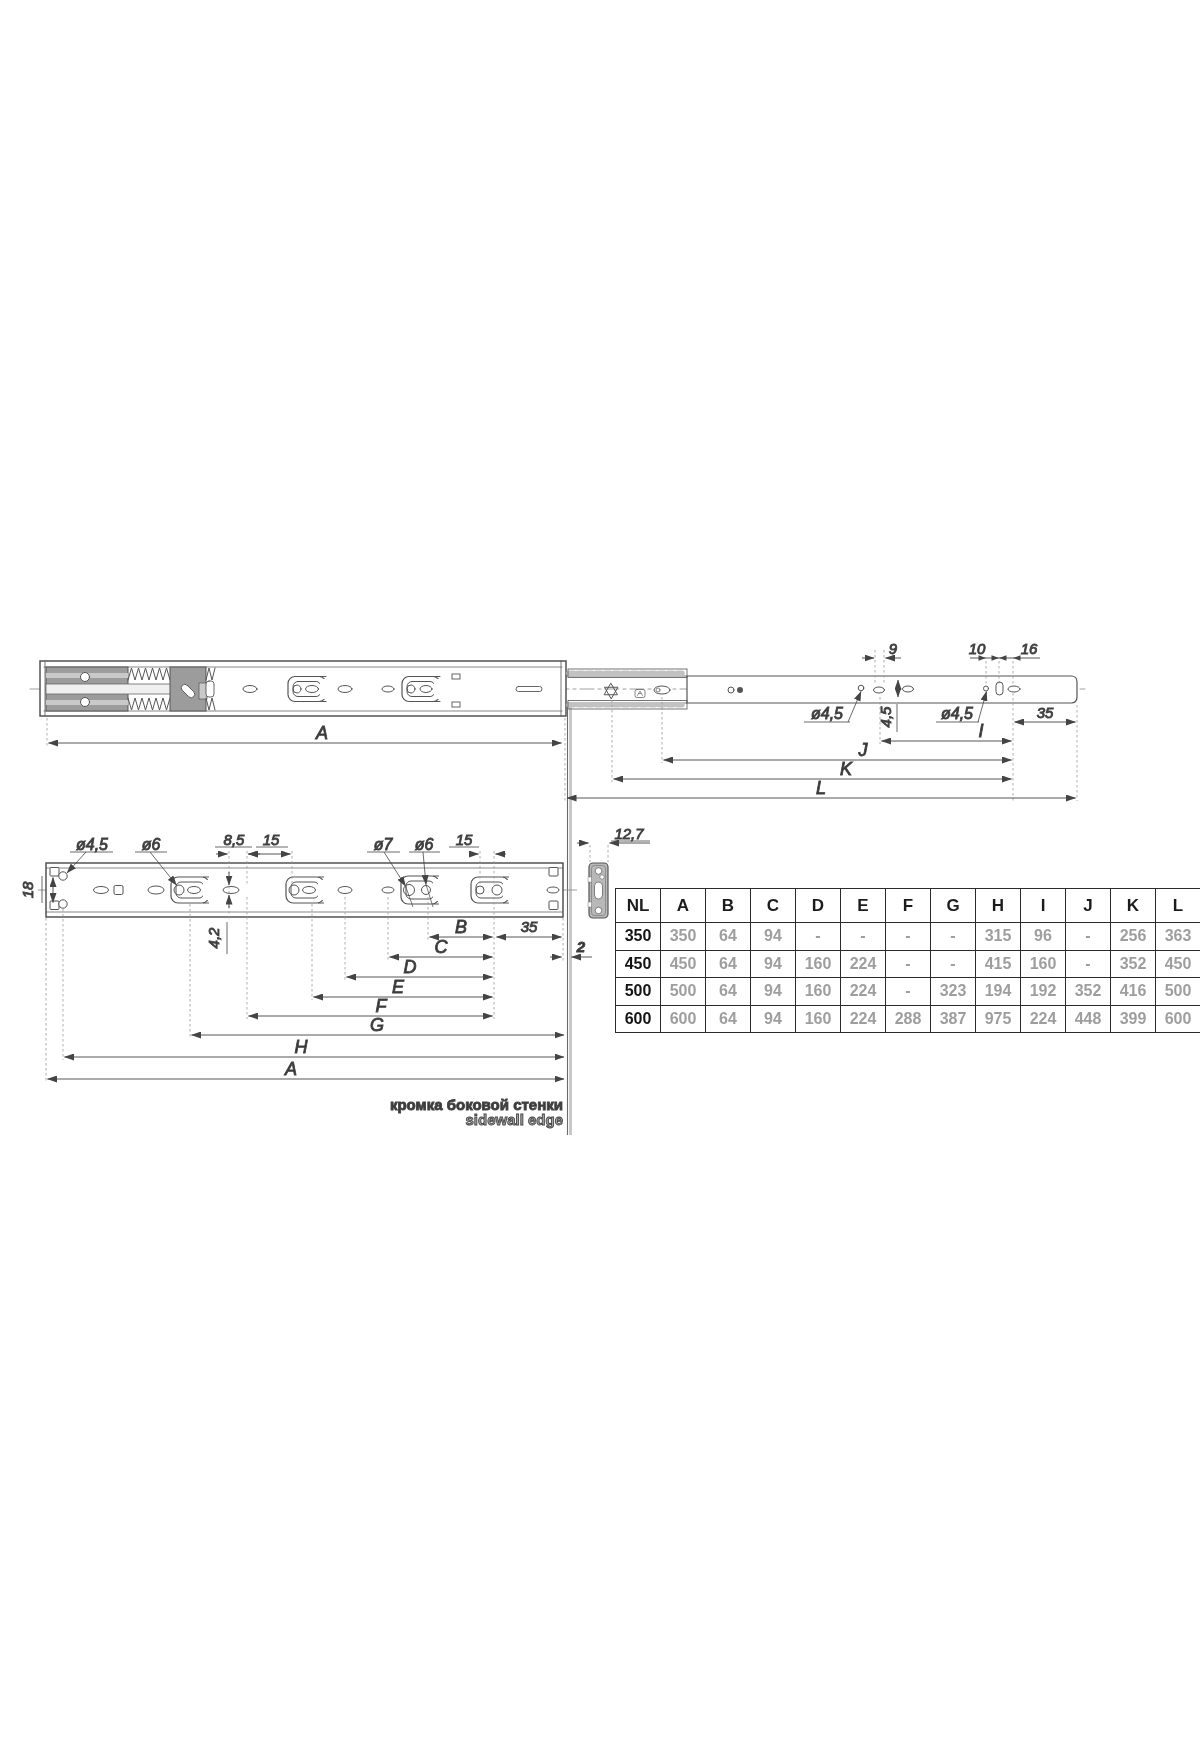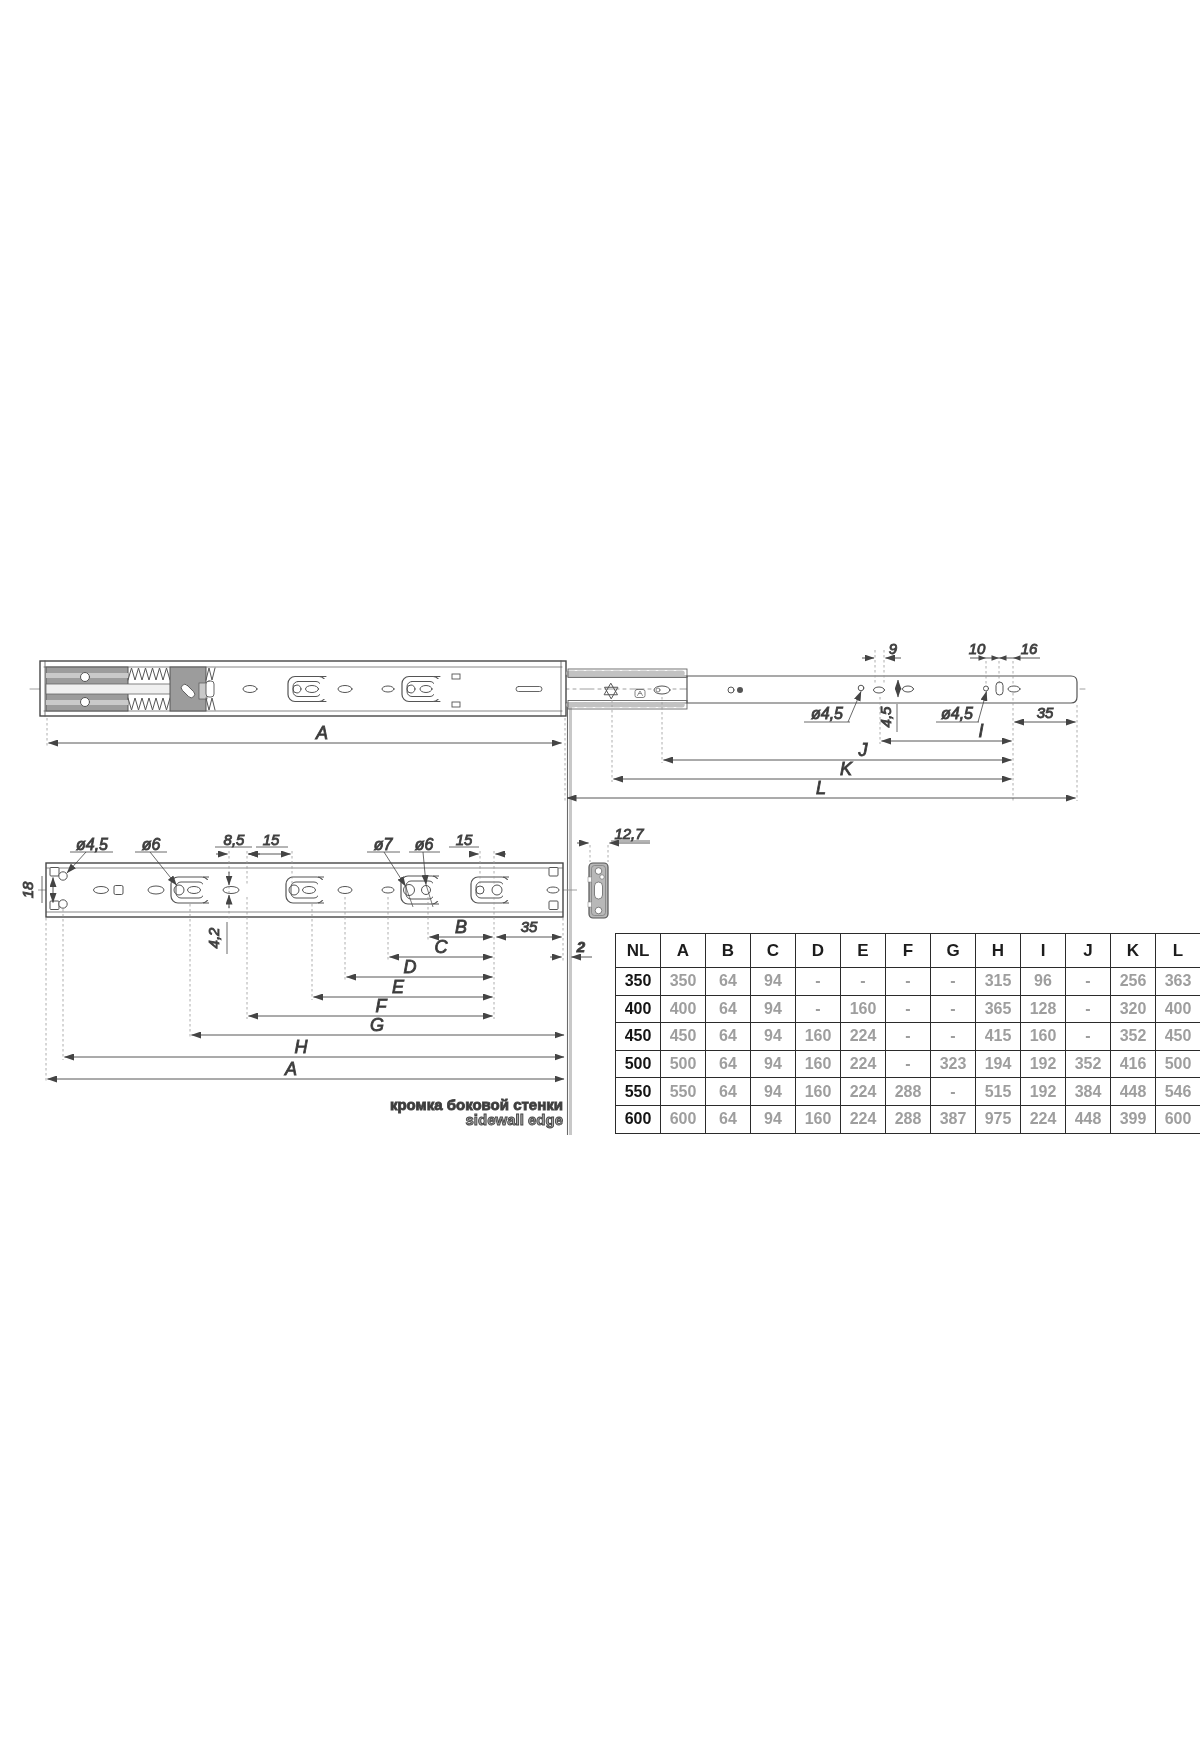--- a/index.html
+++ b/index.html
@@ -4,21 +4,21 @@
 <style>
   html,body{margin:0;padding:0;background:#fff;}
   .page{position:relative;width:1200px;height:1760px;background:#ffffff;overflow:hidden;
         font-family:"Liberation Sans",sans-serif;}
   svg text{font-family:"Liberation Sans",sans-serif;fill:#333;}
   .dimtxt{font-style:italic;font-size:15px;}
   .diatxt{font-style:italic;font-size:16px;}
   .lettxt{font-style:italic;font-size:18px;}
   .note-ru{font-size:15px;font-weight:bold;fill:#3a3a3a;}
   .note-en{font-size:15px;font-weight:bold;fill:#a6a6a6;}
-  table.dims{position:absolute;left:615px;top:933px;border-collapse:collapse;table-layout:fixed;
+  table.dims{position:absolute;left:615px;top:888px;border-collapse:collapse;table-layout:fixed;
              width:578px;background:#fff;}
   table.dims th,table.dims td{border:1.7px solid #2b2b2b;text-align:center;vertical-align:middle;
              padding:0;}
   table.dims th{height:33px;font-size:17px;font-weight:bold;color:#1c1c1c;width:44px;}
   table.dims td{height:26.6px;font-size:16px;font-weight:bold;color:#9e9e9e;}
   table.dims td.nl{color:#141414;}
 </style>
 </head>
 <body>
 
@@ -373,35 +373,20 @@
           <td>-</td>
           <td>-</td>
           <td>-</td>
           <td>315</td>
           <td>96</td>
           <td>-</td>
           <td>256</td>
           <td>363</td>
         </tr>
         <tr>
-          <td class="nl">400</td>
-          <td>400</td>
-          <td>64</td>
-          <td>94</td>
-          <td>-</td>
-          <td>160</td>
-          <td>-</td>
-          <td>-</td>
-          <td>365</td>
-          <td>128</td>
-          <td>-</td>
-          <td>320</td>
-          <td>400</td>
-        </tr>
-        <tr>
           <td class="nl">450</td>
           <td>450</td>
           <td>64</td>
           <td>94</td>
           <td>160</td>
           <td>224</td>
           <td>-</td>
           <td>-</td>
           <td>415</td>
           <td>160</td>
@@ -416,35 +401,20 @@
           <td>94</td>
           <td>160</td>
           <td>224</td>
           <td>-</td>
           <td>323</td>
           <td>194</td>
           <td>192</td>
           <td>352</td>
           <td>416</td>
           <td>500</td>
-        </tr>
-        <tr>
-          <td class="nl">550</td>
-          <td>550</td>
-          <td>64</td>
-          <td>94</td>
-          <td>160</td>
-          <td>224</td>
-          <td>288</td>
-          <td>-</td>
-          <td>515</td>
-          <td>192</td>
-          <td>384</td>
-          <td>448</td>
-          <td>546</td>
         </tr>
         <tr>
           <td class="nl">600</td>
           <td>600</td>
           <td>64</td>
           <td>94</td>
           <td>160</td>
           <td>224</td>
           <td>288</td>
           <td>387</td>

